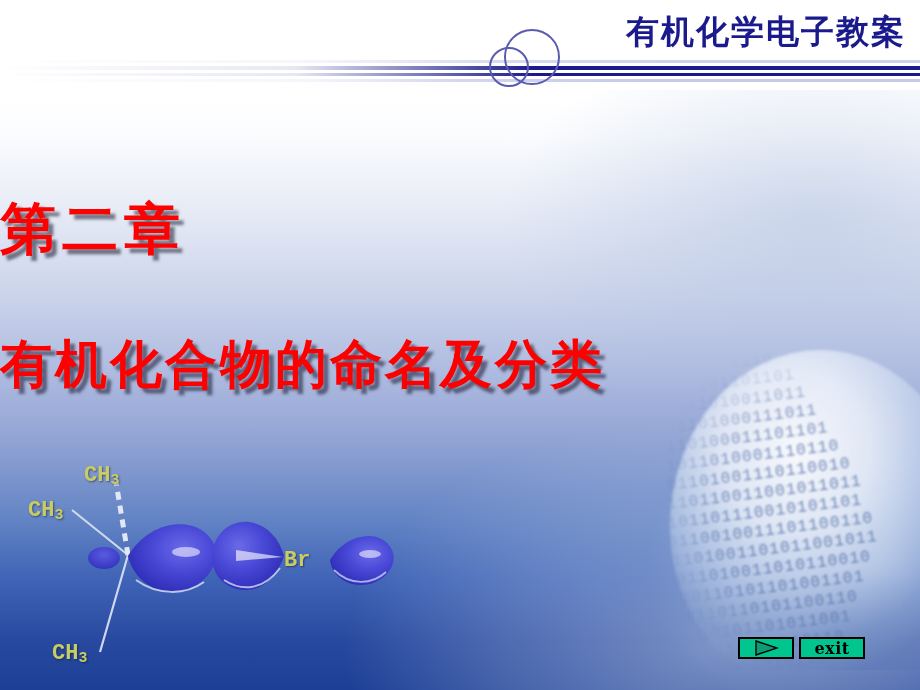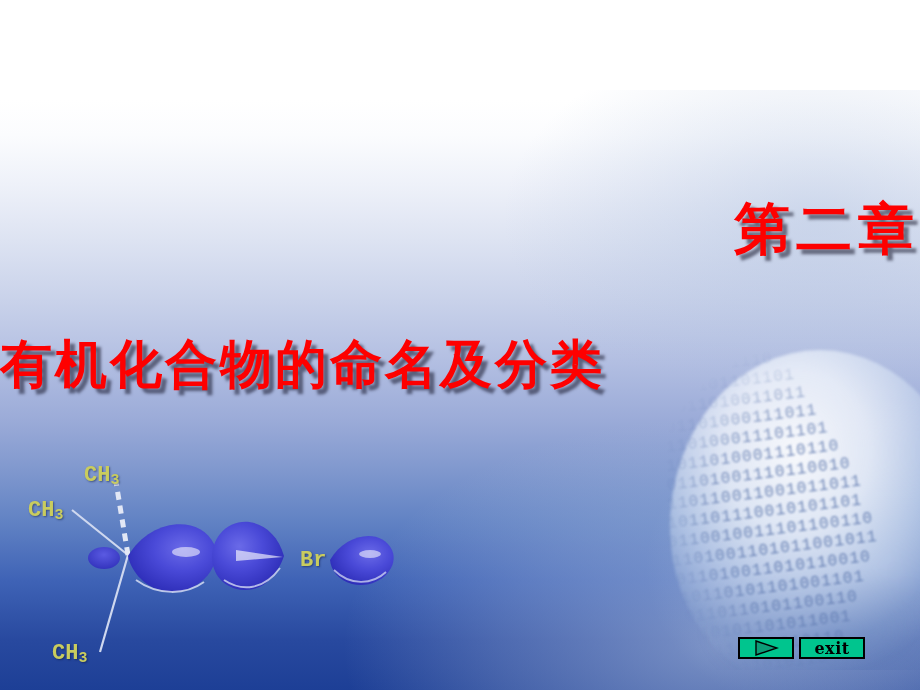--- a/index.html
+++ b/index.html
@@ -138,21 +138,21 @@
     color: #1a1a8c;
     letter-spacing: 2px;
     white-space: nowrap;
   }
 
   
   .main-title {
     position: absolute;
     left: 0; right: 0;
     top: 192px;
-    text-align: right;
+    text-align: left;
     font-family: "DejaVu Serif", "Liberation Serif", serif;
     font-size: 56px;
     font-weight: bold;
     color: #fe0000;
     letter-spacing: 6px;
     text-shadow: 5px 5px 3px rgba(20,20,40,0.55);
   }
   .sub-title {
     position: absolute;
     left: 0; right: 0;
@@ -182,21 +182,21 @@
     white-space: nowrap;
     text-shadow: 1px 1px 2px rgba(10,20,60,0.5);
   }
   .mol-label sub {
     font-size: 0.68em;
     vertical-align: -0.22em;
   }
   .lbl-ch3-top   { left: 84px;  top: 463px; }
   .lbl-ch3-left  { left: 28px;  top: 498px; }
   .lbl-ch3-bot   { left: 52px;  top: 641px; }
-  .lbl-br        { left: 300px; top: 548px; }
+  .lbl-br        { left: 284px; top: 548px; }
 
   
   .btn {
     position: absolute;
     border: 2px solid #000000;
     background: #00c58e;
     box-sizing: border-box;
     display: flex;
     align-items: center;
     justify-content: center;
@@ -224,20 +224,29 @@
   <div class="bg-base"></div>
   <div class="bg-haze"></div>
   <div class="bg-sheen"></div>
 
   <div class="sphere-wrap">
     <div class="sphere-shadow"></div>
     <div class="sphere"></div>
     <div class="bits" id="bits"><span style="padding-left: 18px;">0101101110</span><span style="padding-left: 16px;">110101101101</span><span style="padding-left: 14px;">1011010011011</span><span style="padding-left: 12px;">01101000111011</span><span style="padding-left: 10px;">110100011101101</span><span style="padding-left: 8px;">1011010001110110</span><span style="padding-left: 6px;">01101001110110010</span><span style="padding-left: 4px;">110110011001011011</span><span style="padding-left: 2px;">101101110010101101</span><span style="padding-left: 0px;">0110010011101100110</span><span style="padding-left: 2px;">1101001101011001011</span><span style="padding-left: 4px;">011010011010110010</span><span style="padding-left: 6px;">10110101101001101</span><span style="padding-left: 8px;">0110110101100110</span><span style="padding-left: 10px;">110101101011001</span><span style="padding-left: 12px;">10110110010110</span><span style="padding-left: 14px;">011011010110</span><span style="padding-left: 16px;">1101011010</span></div>
   </div>
 
+  <div class="header">
+    <div class="hdr-line hdr-line-0"></div>
+    <div class="hdr-line hdr-line-1"></div>
+    <div class="hdr-line hdr-line-2"></div>
+    <div class="hdr-line hdr-line-3"></div>
+    <div class="hdr-circle hdr-circle-big"></div>
+    <div class="hdr-circle hdr-circle-small"></div>
+    <div class="hdr-title">有机化学电子教案</div>
+  </div>
 
   <div class="main-title">第二章</div>
   <div class="sub-title">有机化合物的命名及分类</div>
 
   <svg class="molecule" viewBox="0 0 430 250">
     <defs>
       <radialGradient id="lobeGrad" cx="62%" cy="36%" r="72%">
         <stop offset="0%" stop-color="#6a6ae8"></stop>
         <stop offset="45%" stop-color="#4a4ad8"></stop>
         <stop offset="100%" stop-color="#2a2ab4"></stop>

